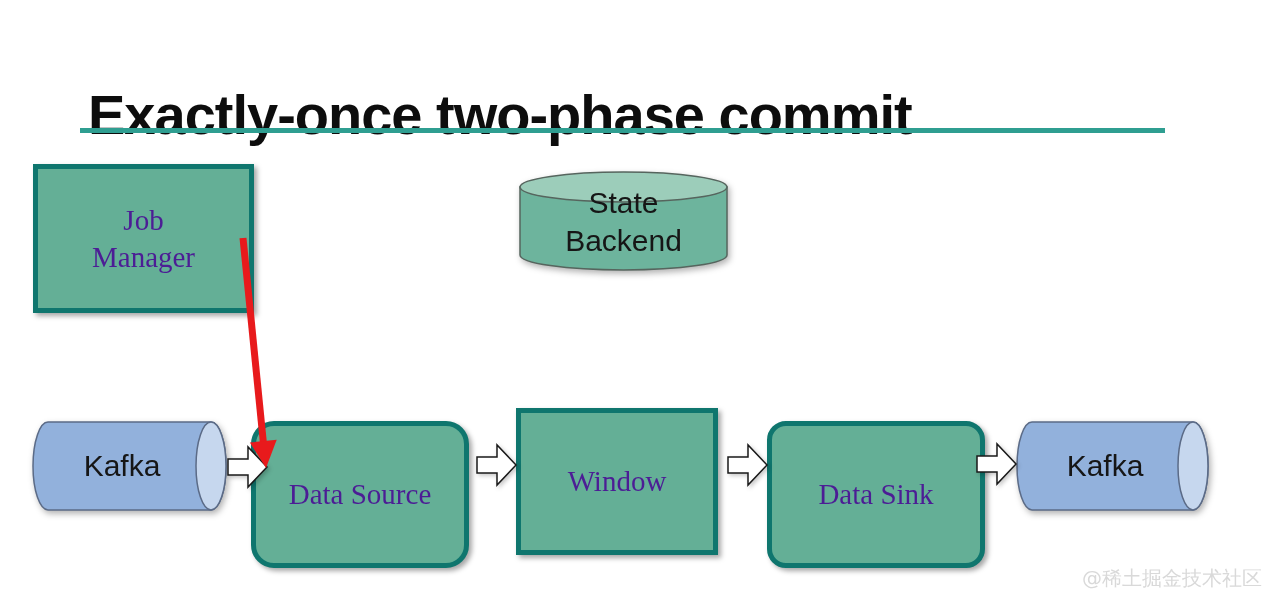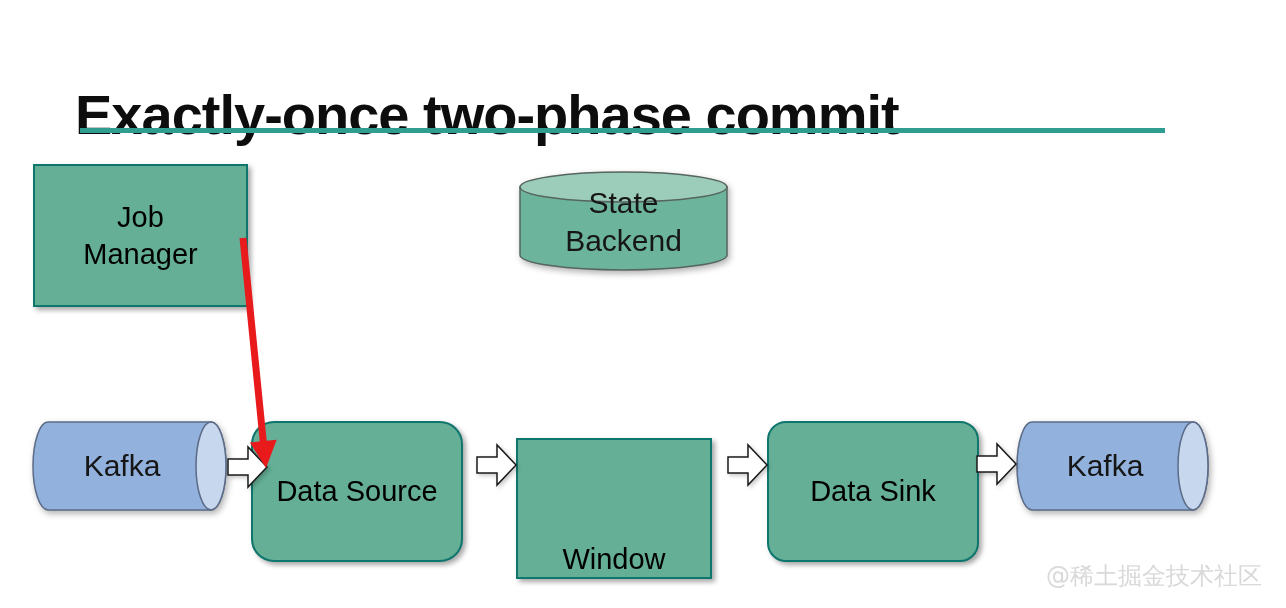--- a/index.html
+++ b/index.html
@@ -1,45 +1,45 @@
 <!DOCTYPE html>
 <html><head>
 <meta charset="utf-8">
 <style>
   html,body { margin:0; padding:0; background:#ffffff; }
   .slide {
     position:relative; width:1286px; height:608px; background:#ffffff;
     font-family:"Liberation Sans", sans-serif; overflow:hidden;
   }
   .title {
-    position:absolute; left:75px; top:44px;
+    position:absolute; left:88px; top:44px;
     font-size:56px; font-weight:bold; letter-spacing:-1px; color:#0d0d0d;
     white-space:nowrap;
   }
   .rule {
     position:absolute; left:80px; top:128px; width:1085px; height:5px;
     background:#2f9e91;
   }
   .layer { position:absolute; left:0; top:0; pointer-events:none; }
   #shapes-layer { z-index:1; }
   #arrows-layer { z-index:3; }
   .cyl-shadow { filter: drop-shadow(2px 3px 3px rgba(0,0,0,0.30)); }
   .arrow-shadow { filter: drop-shadow(2px 2px 2px rgba(0,0,0,0.22)); }
 
   .node {
     position:absolute; z-index:2;
-    background:#64af96; border:2px solid #0f766e;
+    background:#64af96; border:5px solid #0f766e;
     box-shadow:3px 3px 5px rgba(0,0,0,0.35);
     display:flex; align-items:center; justify-content:center;
-    text-align:center; color:#000000;
+    text-align:center; color:#4c1d95;font-family:Liberation Serif, serif;
   }
   .node-label { font-size:29px; line-height:1.25; white-space:pre-line; }
   #job-manager  { left:33px;  top:164px; width:211px; height:139px; }
   #data-source  { left:251px; top:421px; width:208px; height:137px;border-radius:23px; }
-  #window-box   { left:516px; top:438px; width:192px; height:137px;align-items:flex-end; }
+  #window-box   { left:516px; top:408px; width:192px; height:137px; }
   #data-sink    { left:767px; top:421px; width:208px; height:137px;border-radius:19px; }
 
   .cyl-label {
     position:absolute; z-index:2; text-align:center; color:#161616;
     font-size:30px; line-height:1.25; white-space:pre-line;
   }
   #state-backend-label { left:520px;  top:184px; width:207px; }
   #kafka-left-label    { left:33px;   top:447px; width:178px; }
   #kafka-right-label   { left:1017px; top:447px; width:176px; }
 
@@ -47,21 +47,21 @@
   #inject-label {
     left:40px; top:334px; font-size:21px; line-height:1.38; color:#e02020;
     text-align:left;
   }
   #precommit-label {
     left:880px; top:188px; width:300px; font-size:26px; font-weight:bold;
     line-height:1.35; color:#e81a1c; text-align:center;
   }
   #watermark {
     position:absolute; right:24px; bottom:16px; z-index:4;
-    font-size:24px; color:#d9d9d9;
+    font-size:20px; color:#d9d9d9;
     font-family:"DejaVu Sans", sans-serif;
   }
 </style>
 </head>
 <body>
 
 <div class="slide">
 
   <h1 class="title">Exactly-once two-phase commit</h1>
   <div class="rule"></div>

